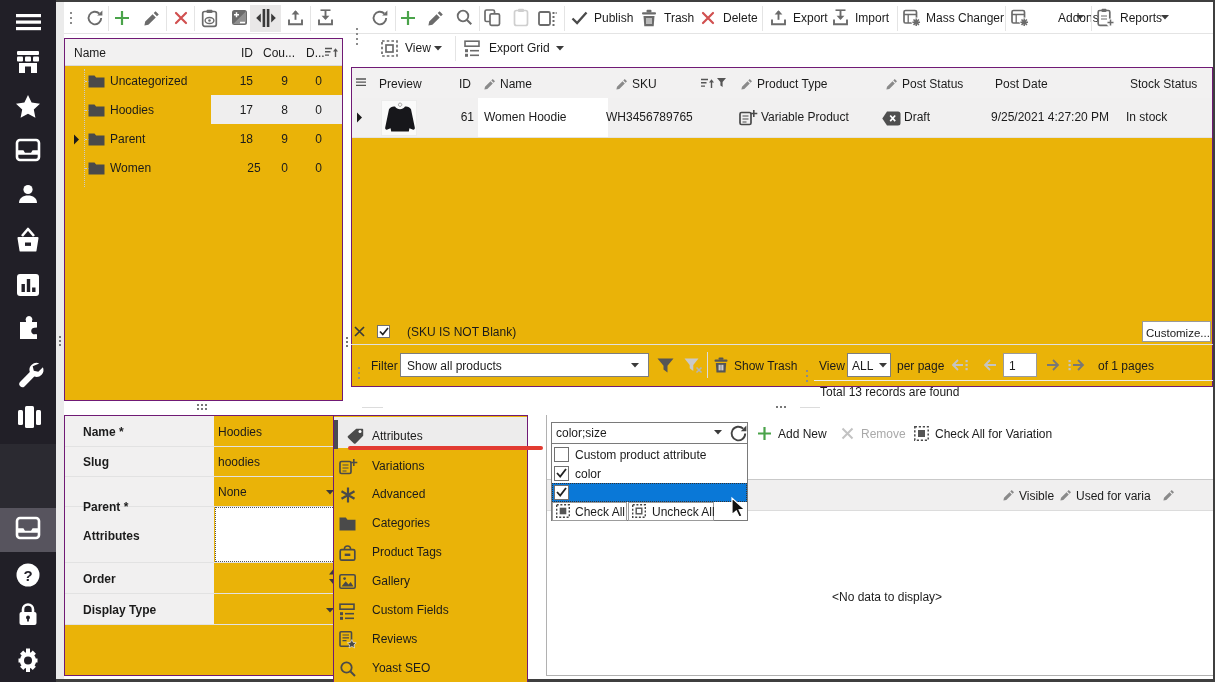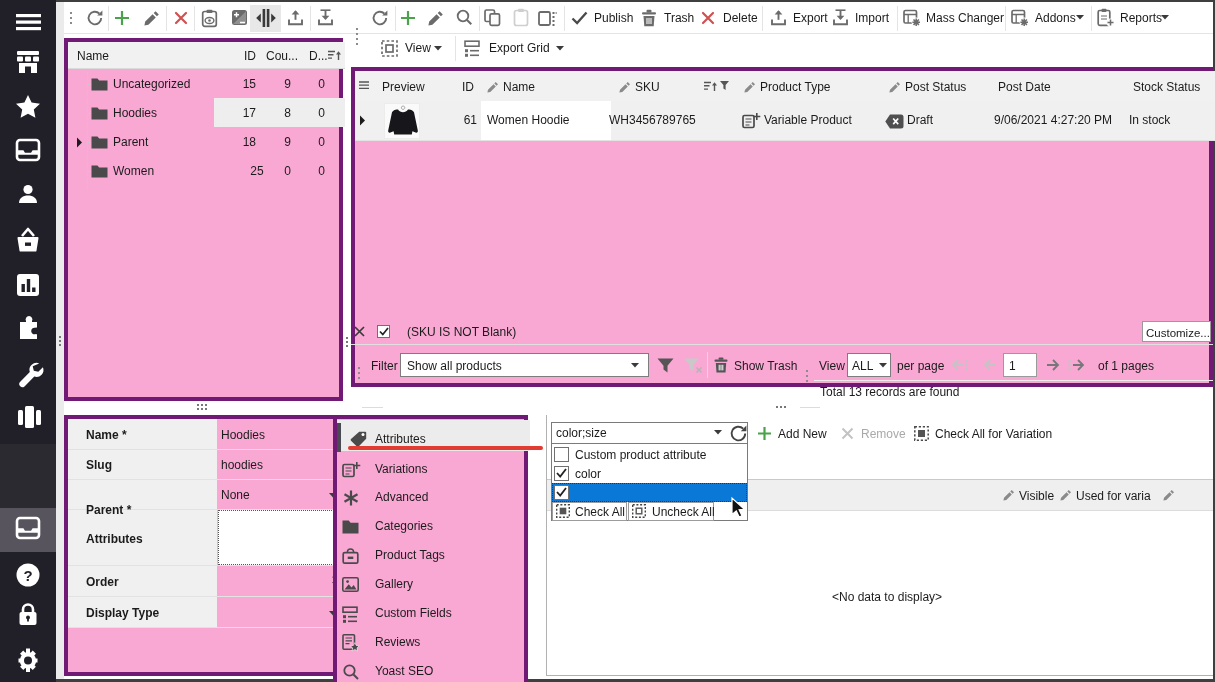--- a/index.html
+++ b/index.html
@@ -2,21 +2,21 @@
 <html><head>
 <meta charset="utf-8">
 <style>
 html,body{margin:0;padding:0}
 body{width:1215px;height:682px;position:relative;font-family:"Liberation Sans",sans-serif;font-size:12px;color:#1b1b1b;background:#fff;overflow:hidden}
 .ab{position:absolute}
 .t{position:absolute;white-space:nowrap;line-height:14px}
 .b{font-weight:bold}
 .sep{position:absolute;width:1px;background:#e4e4e4}
 svg{position:absolute;overflow:visible}
-.panel{position:absolute;border:4px solid #701a75;background:#f9a8d4;box-sizing:border-box}
+.panel{position:absolute;border:1px solid #701a75;background:#eab308;box-sizing:border-box}
 .gray{background:#f2f1f1}
 </style>
 </head>
 <body>
 
 <div class="ab" style="left:0;top:0;width:1215px;height:2px;background:#3f3f3f"></div>
 <div class="ab" style="left:1213px;top:0;width:2px;height:682px;background:#3f3f3f"></div>
 <div class="ab" style="left:0;top:679px;width:1215px;height:3px;background:#3f3f3f"></div>
 
 <div class="ab" style="left:0;top:0;width:56px;height:682px;background:#211f27"></div>
@@ -224,21 +224,21 @@
     <path d="M13.2 9.4v7.6M9.4 13.2h7.6M10.5 10.5l5.4 5.4M15.9 10.5l-5.4 5.4" stroke="#6b6b6b" stroke-width="1.5"></path>
   </svg>
 <div class="t" style="left:926px;top:11px">Mass Changer</div>
 <div class="sep" style="left:1005px;top:6px;height:25px"></div>
 <svg style="left:1011px;top:9px" width="18" height="18">
     <rect x="1" y="1.5" width="12.5" height="12.5" rx="1.5" fill="none" stroke="#6b6b6b" stroke-width="1.7"></rect>
     <path d="M1 5.5h12.5M5.2 5.5v8.5" stroke="#6b6b6b" stroke-width="1.3"></path>
     <circle cx="13.2" cy="13.2" r="4.6" fill="#fcfcfc"></circle>
     <path d="M13.2 9.4v7.6M9.4 13.2h7.6M10.5 10.5l5.4 5.4M15.9 10.5l-5.4 5.4" stroke="#6b6b6b" stroke-width="1.5"></path>
   </svg>
-<div class="t" style="left:1035px;top:11px">Addons</div>
+<div class="t" style="left:1058px;top:11px">Addons</div>
 <svg style="left:1076px;top:15px" width="8" height="5">
     <path d="M0 0h8L4 4.5z" fill="#3a3a3a"></path>
   </svg>
 <div class="sep" style="left:1091px;top:6px;height:25px"></div>
 <svg style="left:1097px;top:8px" width="17" height="19">
     <rect x="1.2" y="2.5" width="11.6" height="14.8" rx="1.5" fill="none" stroke="#6b6b6b" stroke-width="1.7"></rect>
     <rect x="4.5" y="0.8" width="5" height="3.2" rx="1" fill="#6b6b6b"></rect>
     <path d="M4 8h6M4 11h6" stroke="#6b6b6b" stroke-width="1.2"></path>
     <circle cx="13.5" cy="14.5" r="4" fill="#fcfcfc"></circle>
     <path d="M13.5 11.5v6M10.5 14.5h6" stroke="#6b6b6b" stroke-width="1.5"></path>
@@ -377,21 +377,21 @@
       <rect x="1" y="3.5" width="11" height="12" rx="1.5" fill="none" stroke="#4a4a4a" stroke-width="1.7"></rect>
       <path d="M3.5 7h6M3.5 10h6M3.5 13h4" stroke="#4a4a4a" stroke-width="1.2"></path>
       <path d="M14.8 1v7M11.3 4.5h7" stroke="#4a4a4a" stroke-width="1.6"></path>
     </svg>
   <div class="t" style="left:409px;top:42px">Variable Product</div>
   <svg style="left:530px;top:43px" width="19" height="15">
       <path d="M5 0.5h11a2.5 2.5 0 0 1 2.5 2.5v9a2.5 2.5 0 0 1-2.5 2.5H5L0.3 7.5z" fill="#4f4f4f"></path>
       <path d="M8.2 4.5l5 5.6M13.2 4.5l-5 5.6" stroke="#fff" stroke-width="1.7"></path>
     </svg>
   <div class="t" style="left:552px;top:42px">Draft</div>
-  <div class="t" style="left:639px;top:42px">9/06/2021 4:27:20 PM</div>
+  <div class="t" style="left:639px;top:42px">9/25/2021 4:27:20 PM</div>
   <div class="t" style="left:774px;top:42px">In stock</div>
 </div>
 
 <svg style="left:354px;top:326px" width="11" height="11">
     <path d="M1 1l9 9M10 1l-9 9" stroke="#3a3a3a" stroke-width="1.7"></path>
   </svg>
 <div class="ab" style="left:377px;top:325px;width:13px;height:13px;border:1px solid #707070;background:#fff;box-sizing:border-box"></div>
 <svg style="left:379px;top:327px" width="10" height="9">
     <path d="M1 4.5 3.8 7.5 9 1" fill="none" stroke="#222" stroke-width="1.7"></path>
   </svg>

